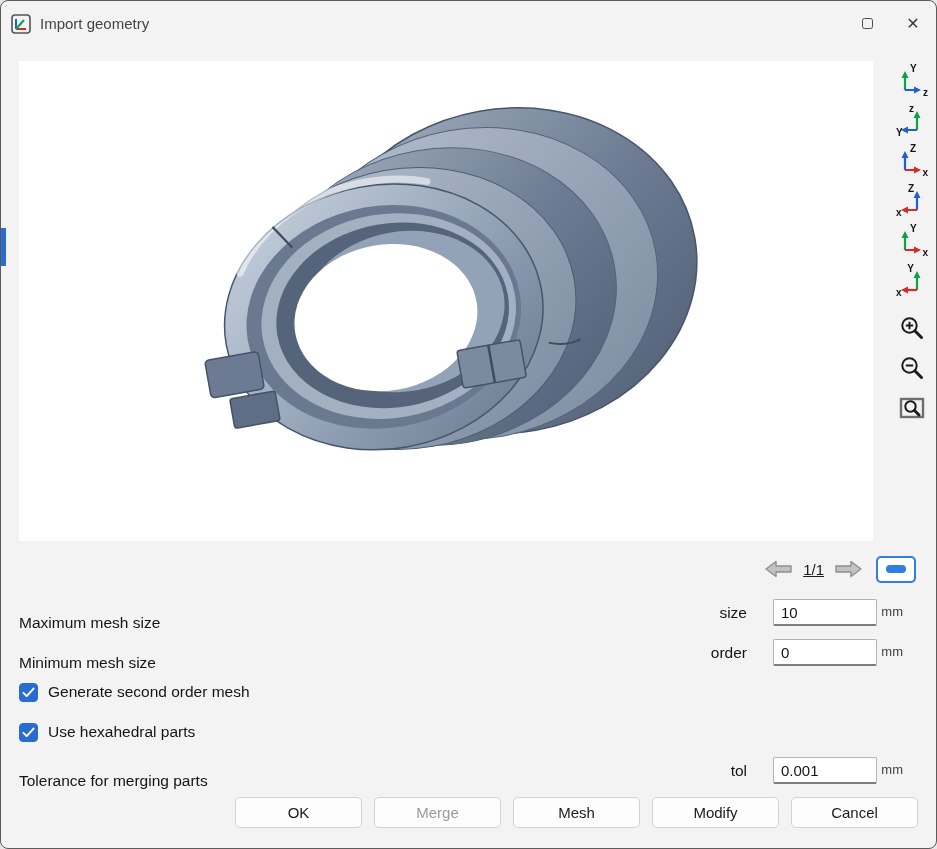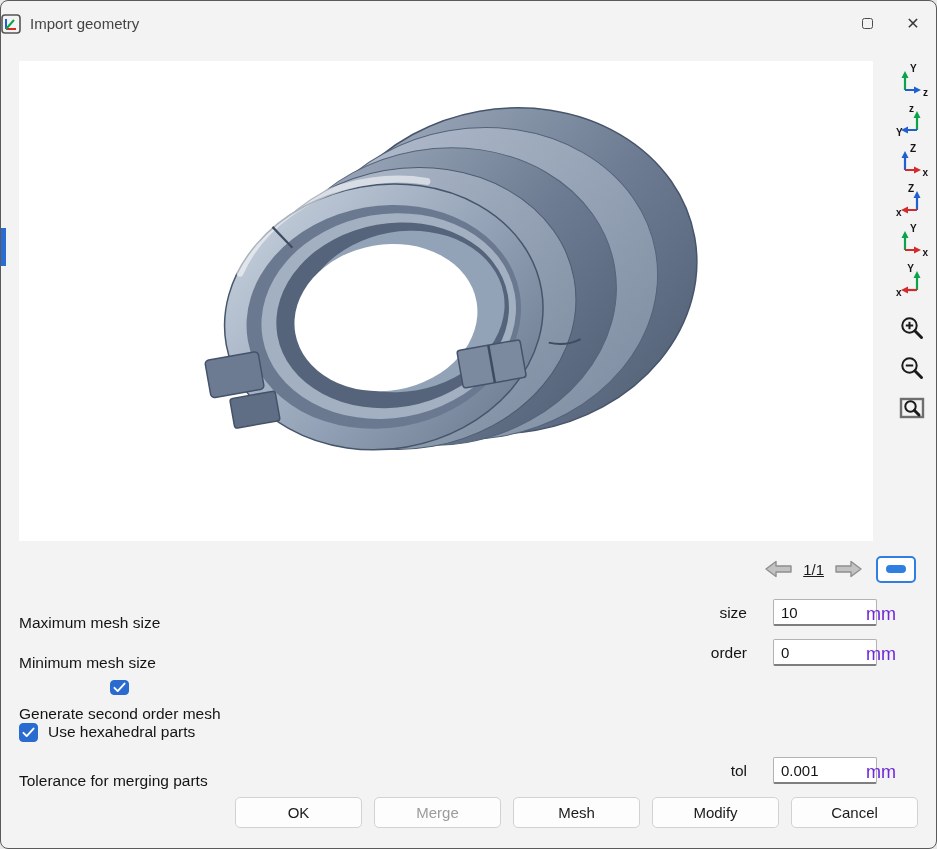--- a/index.html
+++ b/index.html
@@ -7,21 +7,21 @@
   body { font-family: "Liberation Sans", sans-serif; }
 
   .window {
     position: relative; width: 937px; height: 849px;
     background: #f3f3f3; border: 1px solid #5a5a5a; border-radius: 8px;
     overflow: hidden;
   }
 
   
   .titlebar { position: absolute; top:0; left:0; right:0; height:45px;
-    display:flex; align-items:center; }
+    display:flex; align-items:center; padding-left:10px; }
   .app-icon { width:20px; height:20px; display:inline-flex; }
   .title { margin-left:9px; font-size:15px; color:#444; }
   .controls { position:absolute; right:0; top:0; height:45px; display:flex; }
   .ctrl { width:46px; height:45px; background:none; border:none; display:flex;
     align-items:center; justify-content:center; cursor:pointer; }
   .maxbox { width:11px; height:11px; border:1.3px solid #4c4c4c; border-radius:2.5px; display:block; }
   .close-glyph { font-size:16px; color:#3a3a3a; line-height:1; }
 
   
   .viewport { position:absolute; left:18px; top:60px; width:854px; height:480px;
@@ -66,26 +66,26 @@
   .form-row { position:absolute; left:18px; right:18px; height:28px; }
   .form-row.r1 { top:600px; }
   .form-row.r2 { top:640px; }
   .form-row.rtol { top:758px; }
   .row-label { position:absolute; left:0; top:3px; font-size:15.5px; color:#141414;margin-top:10px; }
   .row-param { position:absolute; right:171px; top:3px; font-size:15.5px; color:#141414; }
   .field { position:absolute; right:41px; top:-2px; width:104px; height:27px;
     font-family:"Liberation Sans",sans-serif; font-size:15px; color:#141414;
     background:#ffffff; border:1px solid #b3b3b3; border-bottom:2px solid #7e7e7e;
     border-radius:2px; padding:0 7px; }
-  .row-unit { position:absolute; right:22px; top:3px; font-size:18px; color:#6d28d9; }
+  .row-unit { position:absolute; right:15px; top:3px; font-size:13px; color:#404040; }
 
   
   .check-row { position:absolute; left:18px; height:24px; display:flex;
     align-items:center; gap:10px; cursor:default; }
-  .check-row.c1 { top:679px;flex-direction:column; }
+  .check-row.c1 { top:679px; }
   .check-row.c2 { top:719px; }
   .checkbox { width:19px; height:19px; border-radius:4px; background:#2a6bd0;
     border:1px solid #2a6bd0; display:inline-flex; align-items:center;
     justify-content:center; cursor:pointer; }
   .checkbox svg { display:none; }
   .checkbox.checked svg { display:block; }
   .checkbox polyline { fill:none; stroke:#ffffff; stroke-width:2.6;
     stroke-linecap:round; stroke-linejoin:round; }
   .cb-label { font-size:15.5px; color:#141414; }
 

